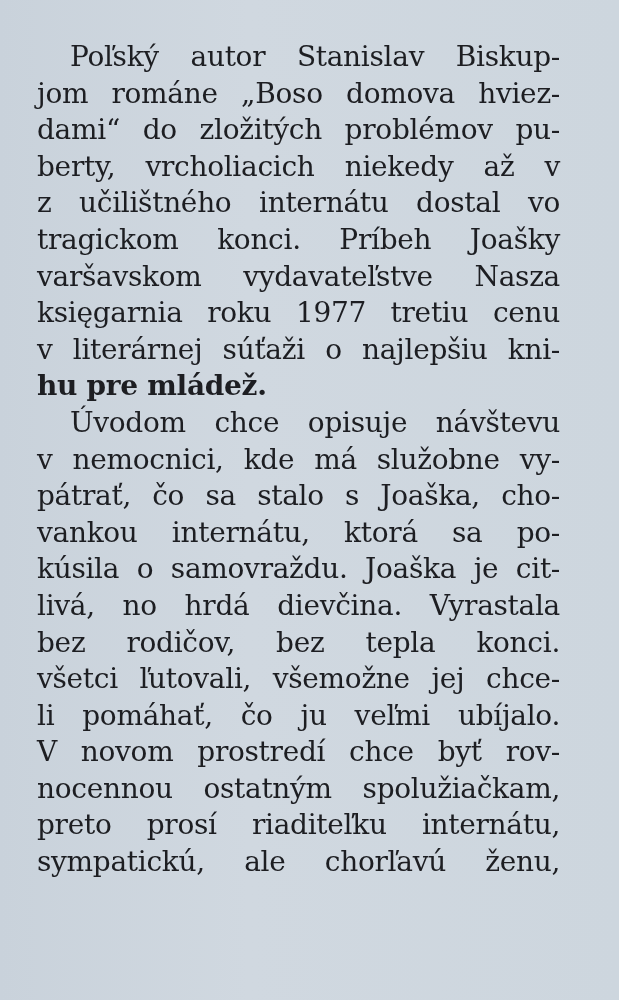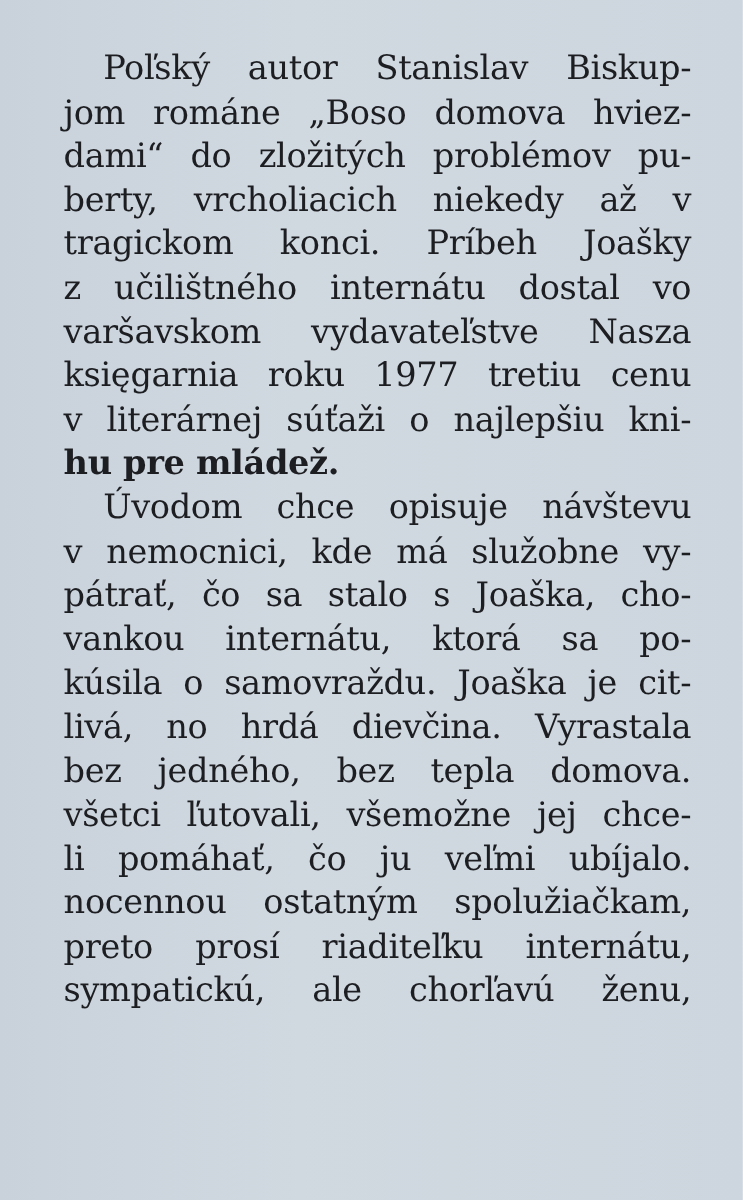--- a/index.html
+++ b/index.html
@@ -11,21 +11,20 @@
       height: 1000px;
       overflow: hidden;
       background: linear-gradient(90deg, #c9d2db 0%, #d0d8e0 40%, #cdd6de 100%);
       position: relative;
     }
     .page {
       position: absolute;
       left: 37px;
       top: 39px;
       width: 523px;
-      margin-left: 16px;
     }
     .line {
       font-family: "DejaVu Serif", "Liberation Serif", serif;
       font-size: 28px;
       line-height: 36.6px;
       height: 36.6px;
       color: #1d1e22;
       white-space: nowrap;
       text-align: justify;
       text-align-last: justify;
@@ -41,34 +40,35 @@
   </style>
 </head>
 <body>
 
 <div class="page">
   <div>
     <div class="line indent">Poľský autor Stanislav Biskup-</div>
     <div class="line">jom románe „Boso domova hviez-</div>
     <div class="line">dami“ do zložitých problémov pu-</div>
     <div class="line">berty, vrcholiacich niekedy až v</div>
+    <div class="line">z učilištného internátu dostal vo</div>
     <div class="line">tragickom konci. Príbeh Joašky</div>
-    <div class="line">z učilištného internátu dostal vo</div>
     <div class="line">varšavskom vydavateľstve Nasza</div>
     <div class="line">księgarnia roku 1977 tretiu cenu</div>
     <div class="line">v literárnej súťaži o najlepšiu kni-</div>
     <div class="line last">hu pre mládež.</div>
   </div>
   <div>
     <div class="line indent">Úvodom chce opisuje návštevu</div>
     <div class="line">v nemocnici, kde má služobne vy-</div>
     <div class="line">pátrať, čo sa stalo s Joaška, cho-</div>
     <div class="line">vankou internátu, ktorá sa po-</div>
     <div class="line">kúsila o samovraždu. Joaška je cit-</div>
     <div class="line">livá, no hrdá dievčina. Vyrastala</div>
-    <div class="line">bez jedného, bez tepla domova.</div>
+    <div class="line">bez rodičov, bez tepla konci.</div>
     <div class="line">všetci ľutovali, všemožne jej chce-</div>
     <div class="line">li pomáhať, čo ju veľmi ubíjalo.</div>
+    <div class="line">V novom prostredí chce byť rov-</div>
     <div class="line">nocennou ostatným spolužiačkam,</div>
     <div class="line">preto prosí riaditeľku internátu,</div>
     <div class="line">sympatickú, ale chorľavú ženu,</div>
   </div>
 </div>
 
 </body></html>

